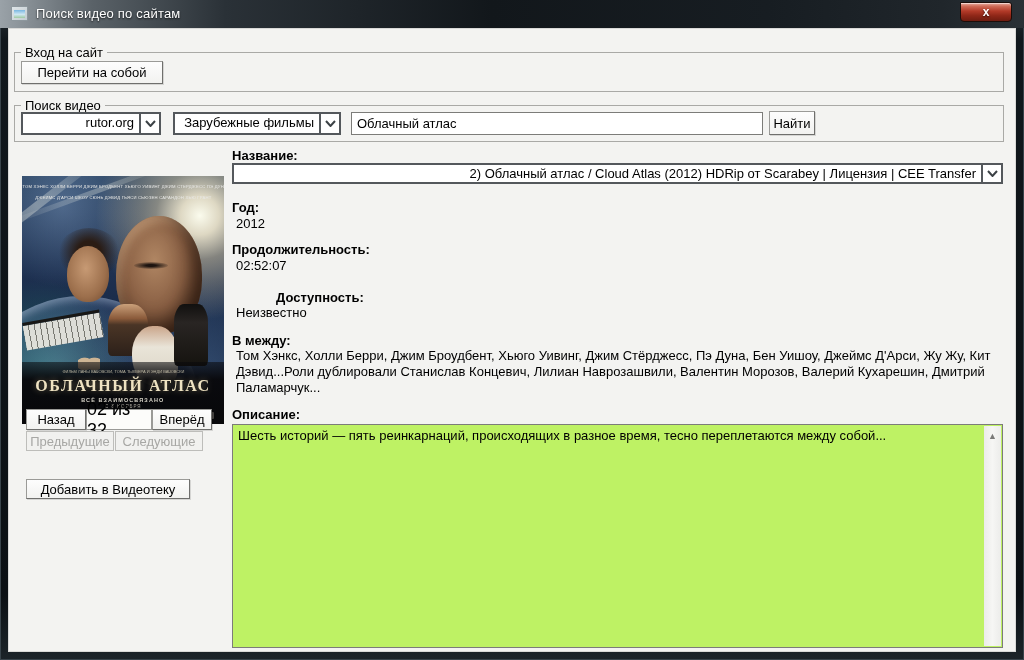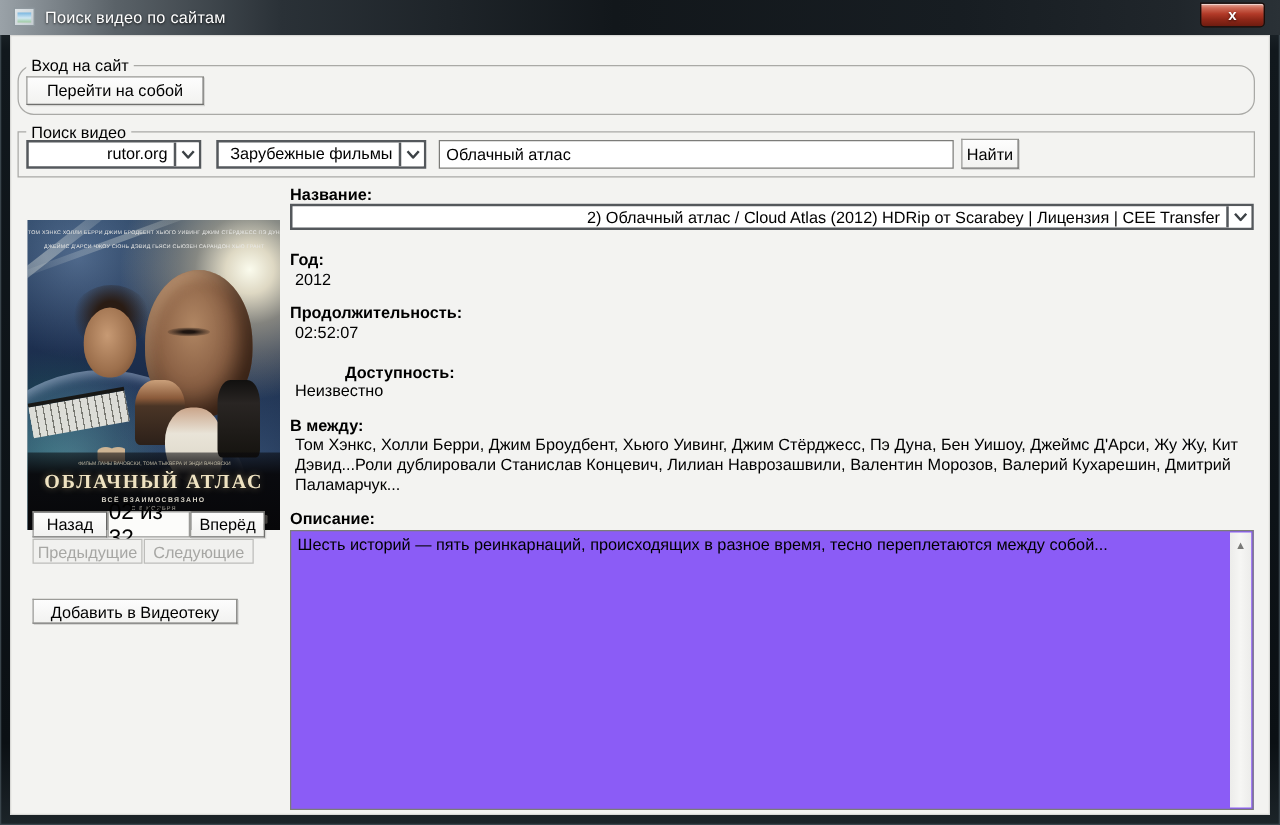--- a/index.html
+++ b/index.html
@@ -49,21 +49,21 @@
   .pos-box { position:absolute; background:#fcfcfa; border:1px solid #9a9a97; font-size:18px;
     display:flex; align-items:center; justify-content:center; }
 
   
   .lbl { position:absolute; font-weight:bold; font-size:13px; color:#000; }
   .val { position:absolute; font-size:13px; color:#000; }
   .multiline { line-height:16px; }
 
   
   #desc-box { position:absolute; left:232px; top:424px; width:771px; height:224px;
-    background:#8b5cf6; border:1px solid #7c7c79; }
+    background:#bef264; border:1px solid #7c7c79; }
   #desc-text { position:absolute; left:5px; top:3px; right:22px; font-size:13px; line-height:16px; }
   #desc-scroll { position:absolute; top:1px; right:1px; width:17px; bottom:1px;
     background:linear-gradient(90deg,#ececea 0%,#f6f6f4 50%,#ececea 100%); }
   #desc-scroll .arrow-up { position:absolute; top:2px; left:0; width:17px; height:16px;
     color:#7a7a78; font-size:9px; text-align:center; line-height:16px; }
 
   
   #poster { position:absolute; left:14px; top:148px; width:202px; height:248px; overflow:hidden;
     background:
       radial-gradient(circle at 88% 16%, rgba(255,255,240,.98) 0%, rgba(255,244,214,.85) 7%, rgba(255,230,180,.45) 16%, rgba(120,140,190,0) 38%),
@@ -132,21 +132,21 @@
         <div class="inner"></div>
       </div>
     <div id="title-text">Поиск видео по сайтам</div>
     <div id="close-btn">
       <span>x</span>
     </div>
   </div>
 
   <div id="client">
 
-    <div class="groupbox" style="left:6px; top:24px; width:990px; height:40px;border-radius:13px;">
+    <div class="groupbox" style="left:6px; top:24px; width:990px; height:40px;">
       <div class="groupbox-label">Вход на сайт</div>
       <div class="btn" style="left:6px; top:8px; width:142px; height:23px;">Перейти на собой</div>
     </div>
 
     <div class="groupbox" style="left:6px; top:77px; width:990px; height:37px;">
       <div class="groupbox-label">Поиск видео</div>
 
       <div class="combo" style="left:6px; top:6px; width:140px; height:23px;">
         <div class="combo-text">rutor.org</div>
         <div class="combo-arrow">

